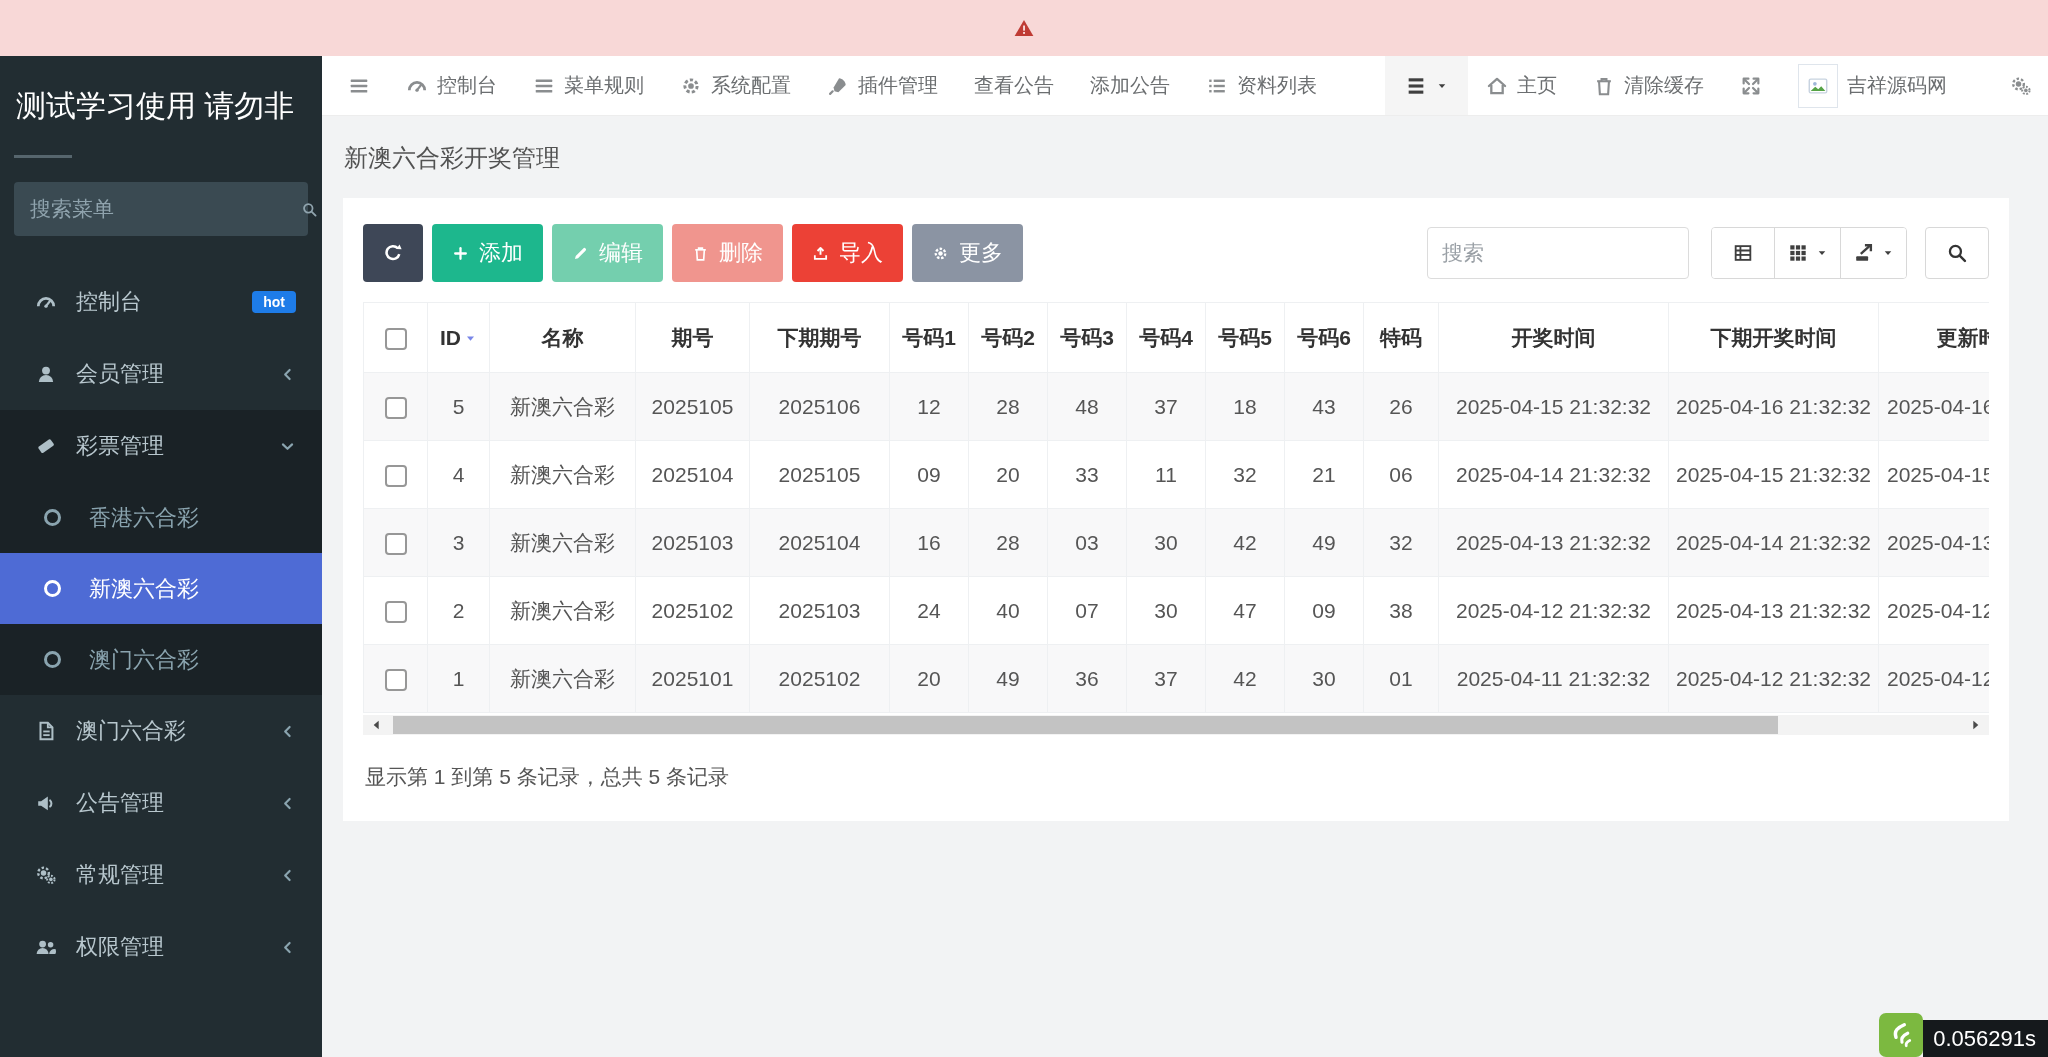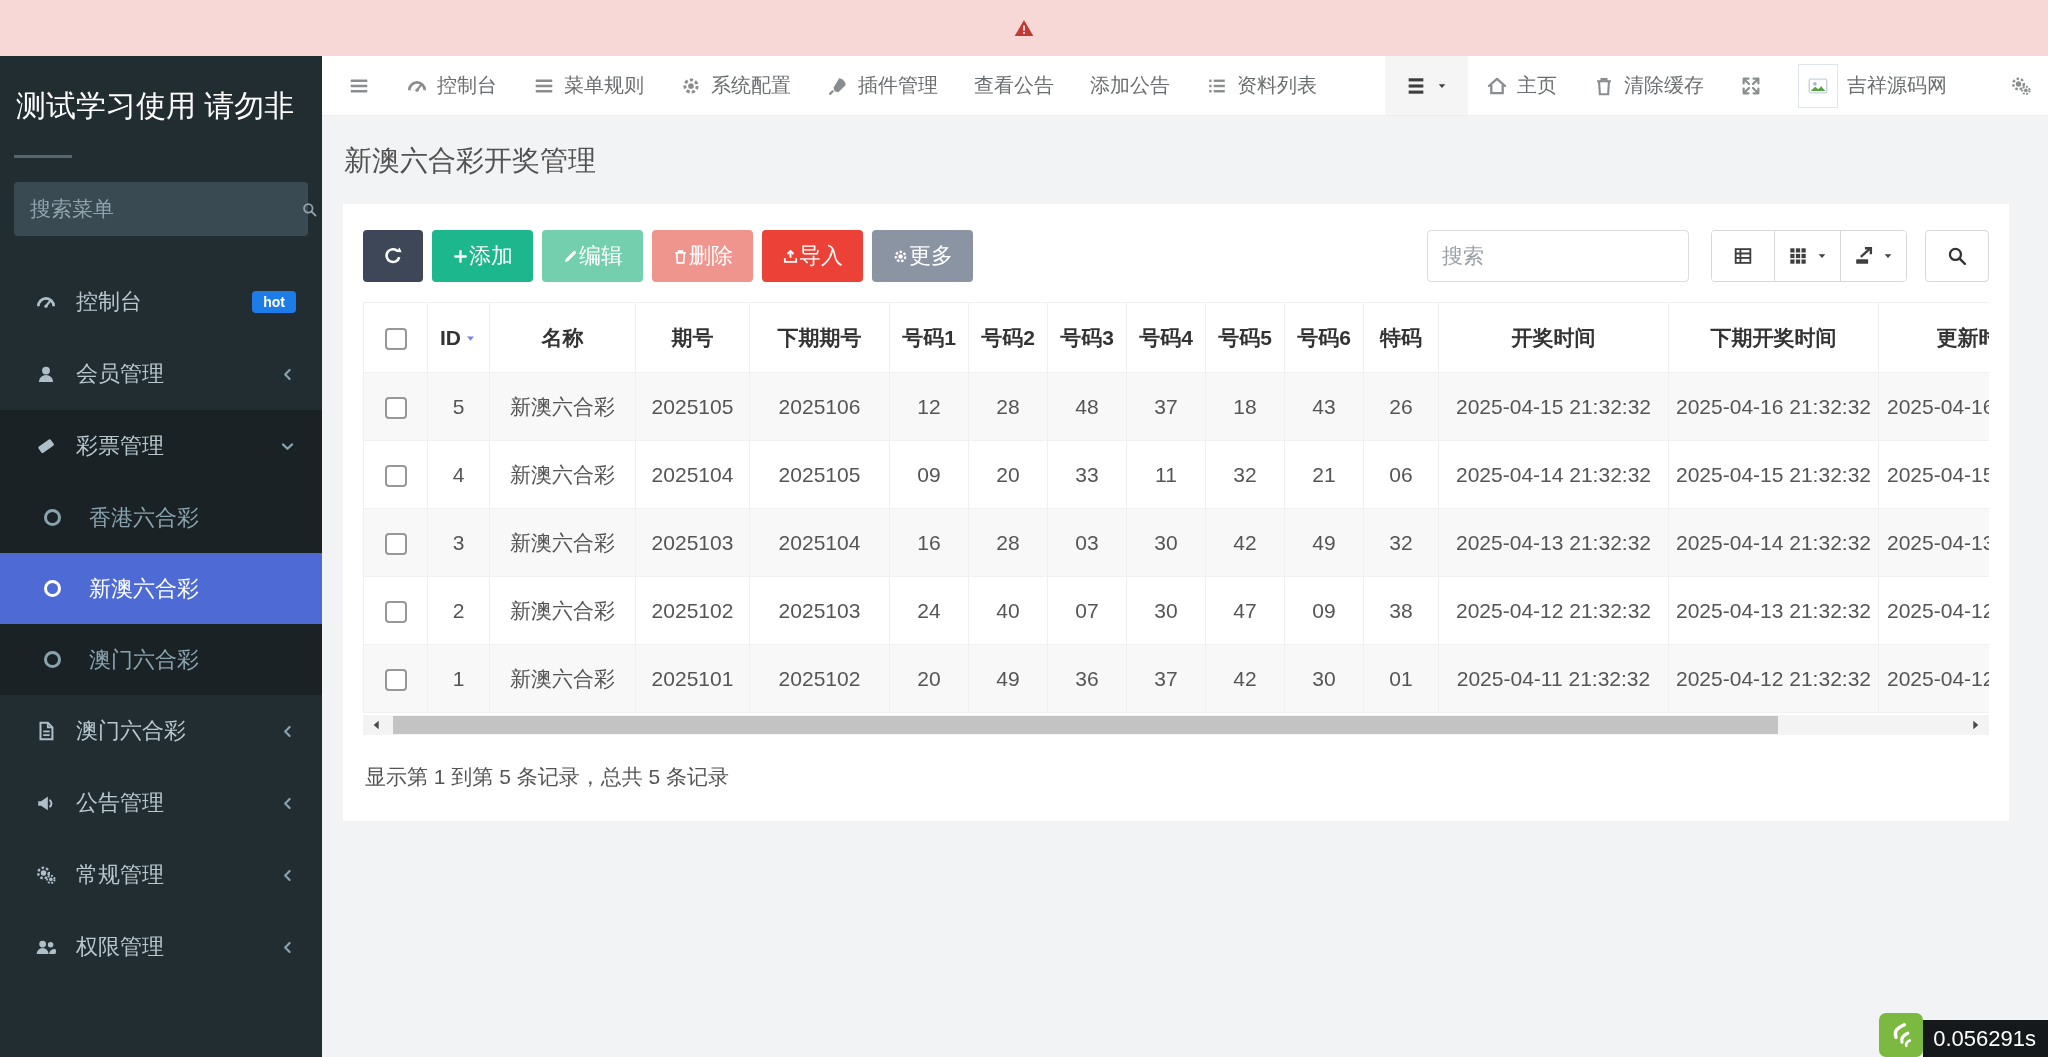--- a/index.html
+++ b/index.html
@@ -73,29 +73,29 @@
   }
   .nav-item .ic{ color:#8a8d8f; }
   .nav-dropdown{ background:#f5f5f5; margin-left:50px; padding:0 20px; color:#444; }
   .nav-dropdown .ic{ color:#3f3f3f; }
   .nav-site .logo-box{
     width:40px; height:44px; border:1px solid #dfe5ec; background:#fff;
     display:flex; align-items:center; justify-content:center;
   }
   .nav-gears{ margin-left:auto; padding:0 16px; }
 
-  .page-heading{ padding:26px 0 24px 22px; font-size:28px; color:#525252; }
+  .page-heading{ padding:26px 0 24px 22px; font-size:24px; color:#525252; }
 
   .card{ margin:0 39px 0 21px; background:#fff; padding:26px 20px 28px; }
 
   
   .toolbar{ display:flex; align-items:center; margin-bottom:20px; }
   .btn{
-    height:52px; border:none; border-radius:4px; color:#fff; font-size:22px;
-    font-family:inherit; display:flex; align-items:center; 
+    height:58px; border:none; border-radius:4px; color:#fff; font-size:22px;
+    font-family:inherit; display:flex; align-items:center; gap:10px;
     padding:0 20px; margin-right:9px; cursor:pointer;
   }
   .btn .ic{ color:#fff; }
   .btn-refresh{ background:var(--btn-refresh,#3e4757); padding:0 19px; }
   .btn-add{ background:var(--btn-add,#1db78d); }
   .btn-edit{ background:var(--btn-edit-disabled,#74cfae); }
   .btn-delete{ background:var(--btn-delete-disabled,#f0958e); }
   .btn-import{ background:var(--btn-import,#ec4136); }
   .btn-more{ background:var(--btn-more,#8b94a3); }
 

